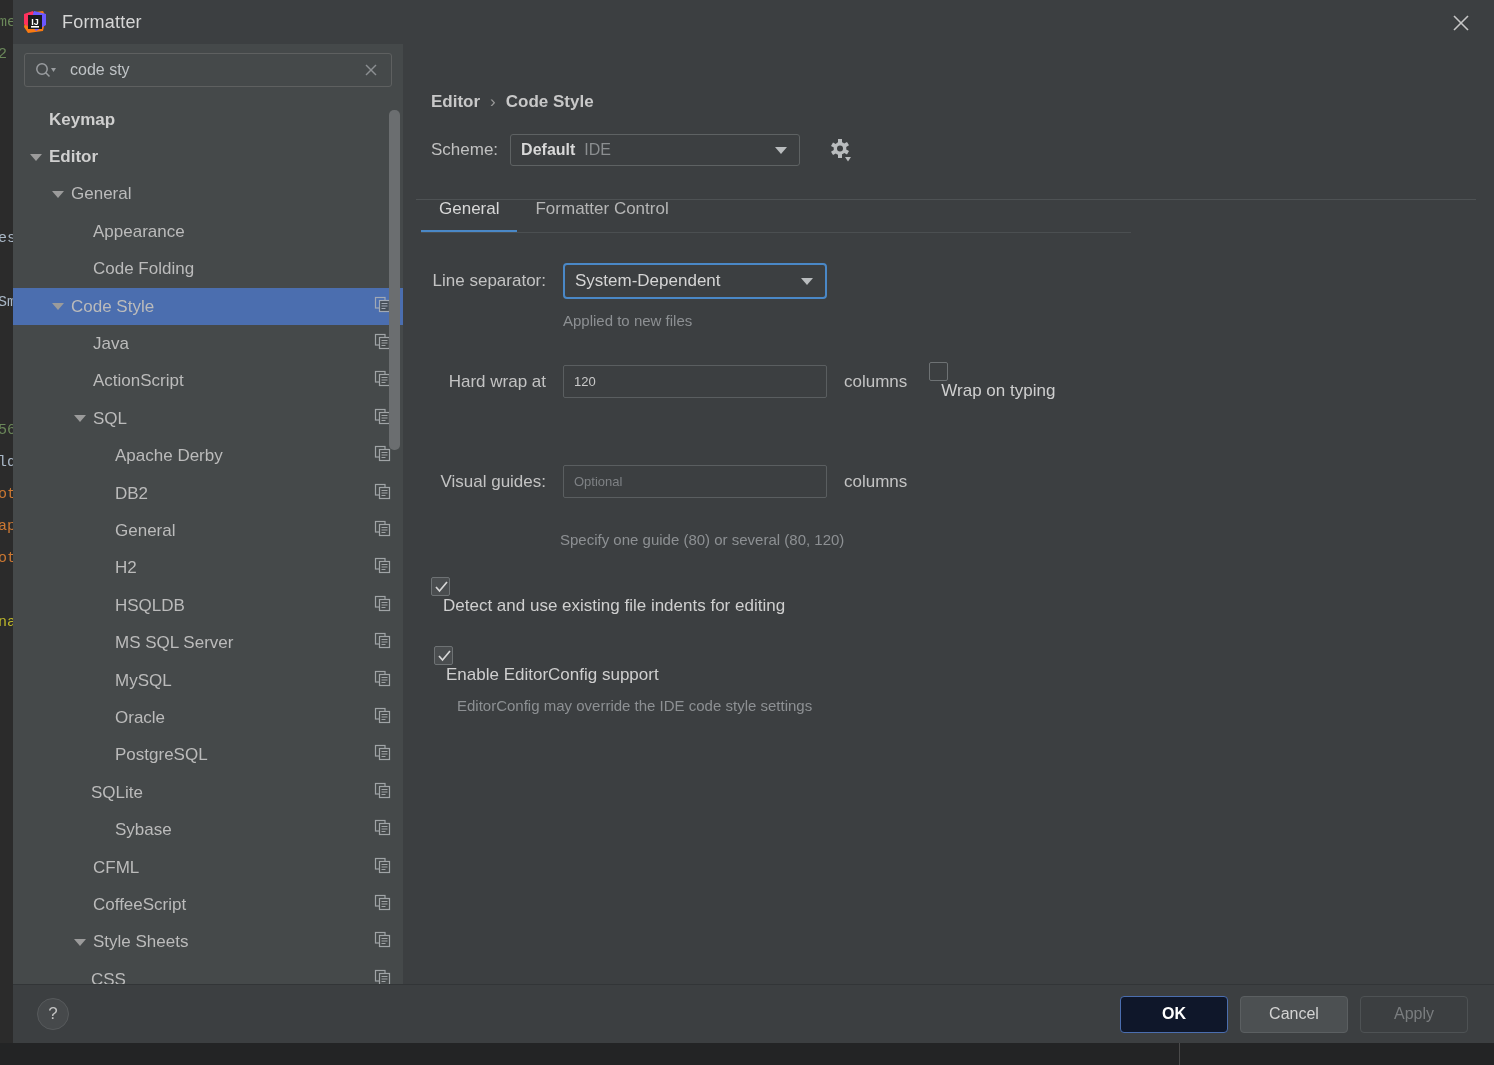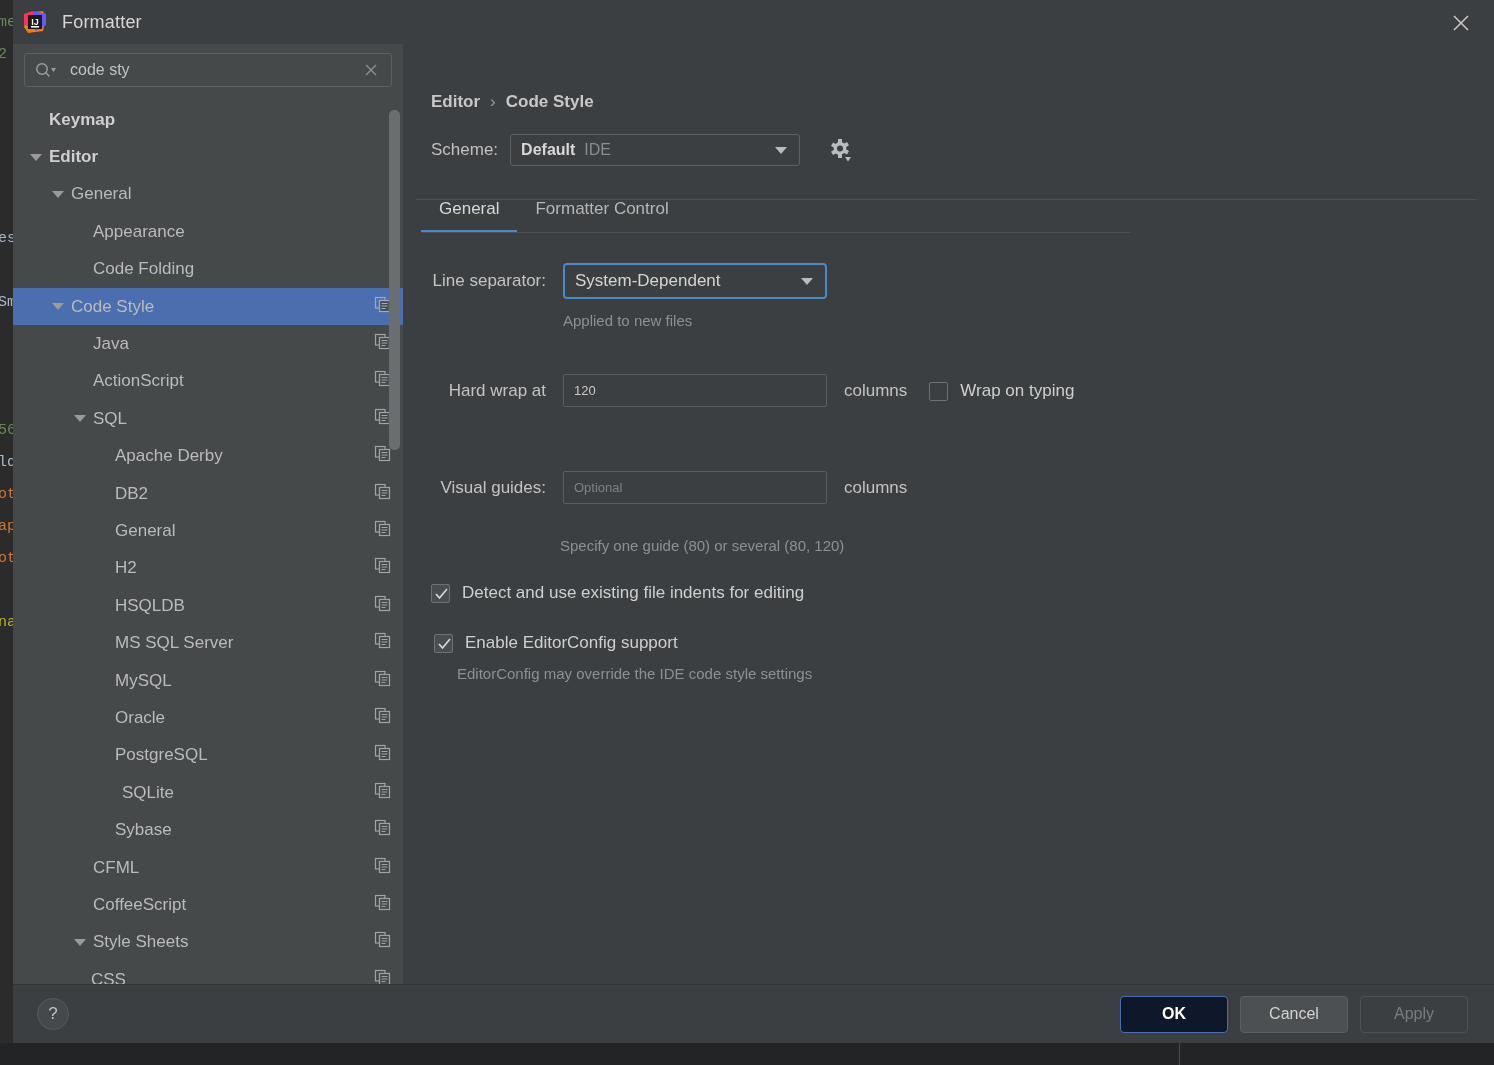--- a/index.html
+++ b/index.html
@@ -216,21 +216,21 @@
     background: #3c3f41;
     border: 1px solid #5a5e60; border-radius: 2px;
     color: #c9c9c9; font-size: 13px;
     padding: 0 10px; outline: none;
     font-family: "Liberation Sans", sans-serif;
   }
   .ctrl-input::placeholder { color: #7e8184; }
   .hint { font-size: 15px; color: #8d9093; }
   .unit { font-size: 17px; color: #c3c3c3; }
 
-  .cbrow { display: flex; align-items: flex-end; cursor: pointer; }
+  .cbrow { display: flex; align-items: flex-start; cursor: pointer; flex-direction: column; }
   .cbox {
     width: 19px; height: 19px; flex: 0 0 19px;
     border: 1px solid #6e7274; border-radius: 2px;
     background: #4a4d4f;
     position: relative;
   }
   .cbox.unchecked { background: #3c3f41; }
   .cbox .tick {
     position: absolute; left: 3px; top: 2px;
   }
@@ -495,21 +495,21 @@
               <span class="tw empty"></span>
               <span class="tree-label">PostgreSQL</span>
               <span class="sheet-icon"><svg width="17" height="17" viewBox="0 0 17 17">
                   <rect x="1.5" y="1.5" width="9.5" height="10.5" fill="none" stroke="#b0b4b7" stroke-width="1.2"></rect>
                   <rect x="5.5" y="4.5" width="10" height="11" fill="#45494a" stroke="#b0b4b7" stroke-width="1.2"></rect>
                   <line x1="7.5" y1="7.5" x2="13.5" y2="7.5" stroke="#b0b4b7" stroke-width="1"></line>
                   <line x1="7.5" y1="10" x2="13.5" y2="10" stroke="#b0b4b7" stroke-width="1"></line>
                   <line x1="7.5" y1="12.5" x2="11.5" y2="12.5" stroke="#b0b4b7" stroke-width="1"></line>
                 </svg></span>
             </div>
-            <div class="tree-row" style="padding-left: 87px;">
+            <div class="tree-row" style="padding-left: 56px;">
               <span class="tw empty"></span>
               <span class="tree-label">SQLite</span>
               <span class="sheet-icon"><svg width="17" height="17" viewBox="0 0 17 17">
                   <rect x="1.5" y="1.5" width="9.5" height="10.5" fill="none" stroke="#b0b4b7" stroke-width="1.2"></rect>
                   <rect x="5.5" y="4.5" width="10" height="11" fill="#45494a" stroke="#b0b4b7" stroke-width="1.2"></rect>
                   <line x1="7.5" y1="7.5" x2="13.5" y2="7.5" stroke="#b0b4b7" stroke-width="1"></line>
                   <line x1="7.5" y1="10" x2="13.5" y2="10" stroke="#b0b4b7" stroke-width="1"></line>
                   <line x1="7.5" y1="12.5" x2="11.5" y2="12.5" stroke="#b0b4b7" stroke-width="1"></line>
                 </svg></span>
             </div>
@@ -624,21 +624,21 @@
               <svg width="16" height="10" viewBox="0 0 16 10">
                 <polygon points="2,2 14,2 8,9" fill="#b9bcbe"></polygon>
               </svg>
             </span>
           </div>
         </div>
         <div style="padding-left:160px; margin-top:13px;">
           <span class="hint">Applied to new files</span>
         </div>
 
-        <div class="frow" style="margin-top:44px;">
+        <div class="frow" style="margin-top:32px;">
           <span class="flabel" style="width:143px;">Hard wrap at</span>
           <input class="ctrl-input" type="text" style="margin-left: 17px;" value="120">
           <span class="unit" style="margin-left:17px;">columns</span>
           <div class="cbrow" style="margin-left:22px;">
             <span class="cbox unchecked"></span>
             <span class="cblabel">Wrap on typing</span>
           </div>
         </div>
 
         <div class="frow" style="margin-top:64px;">

